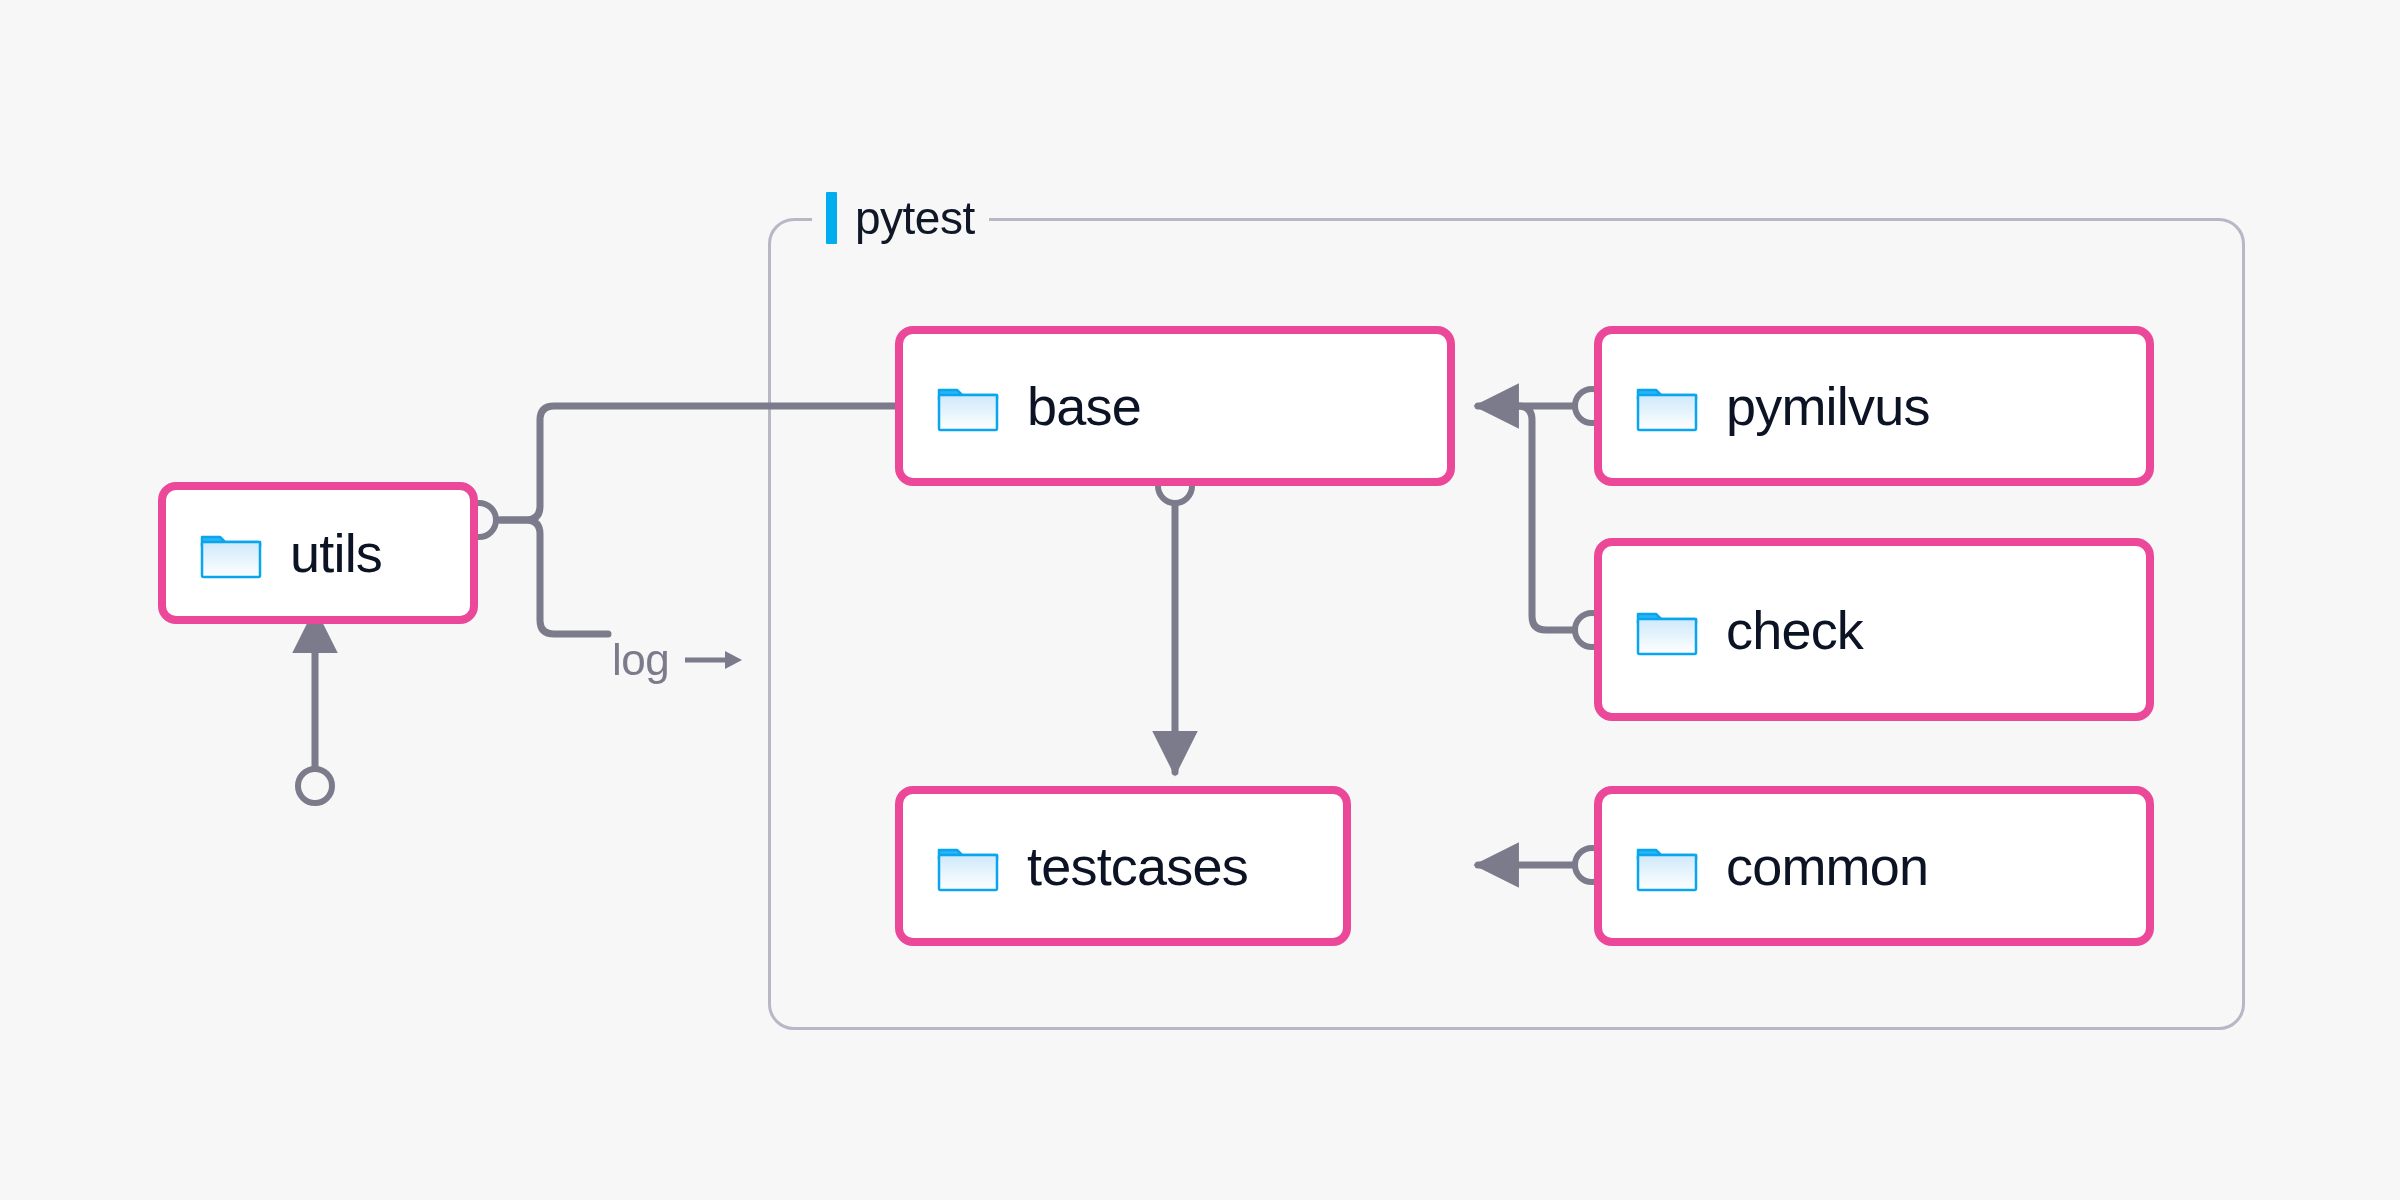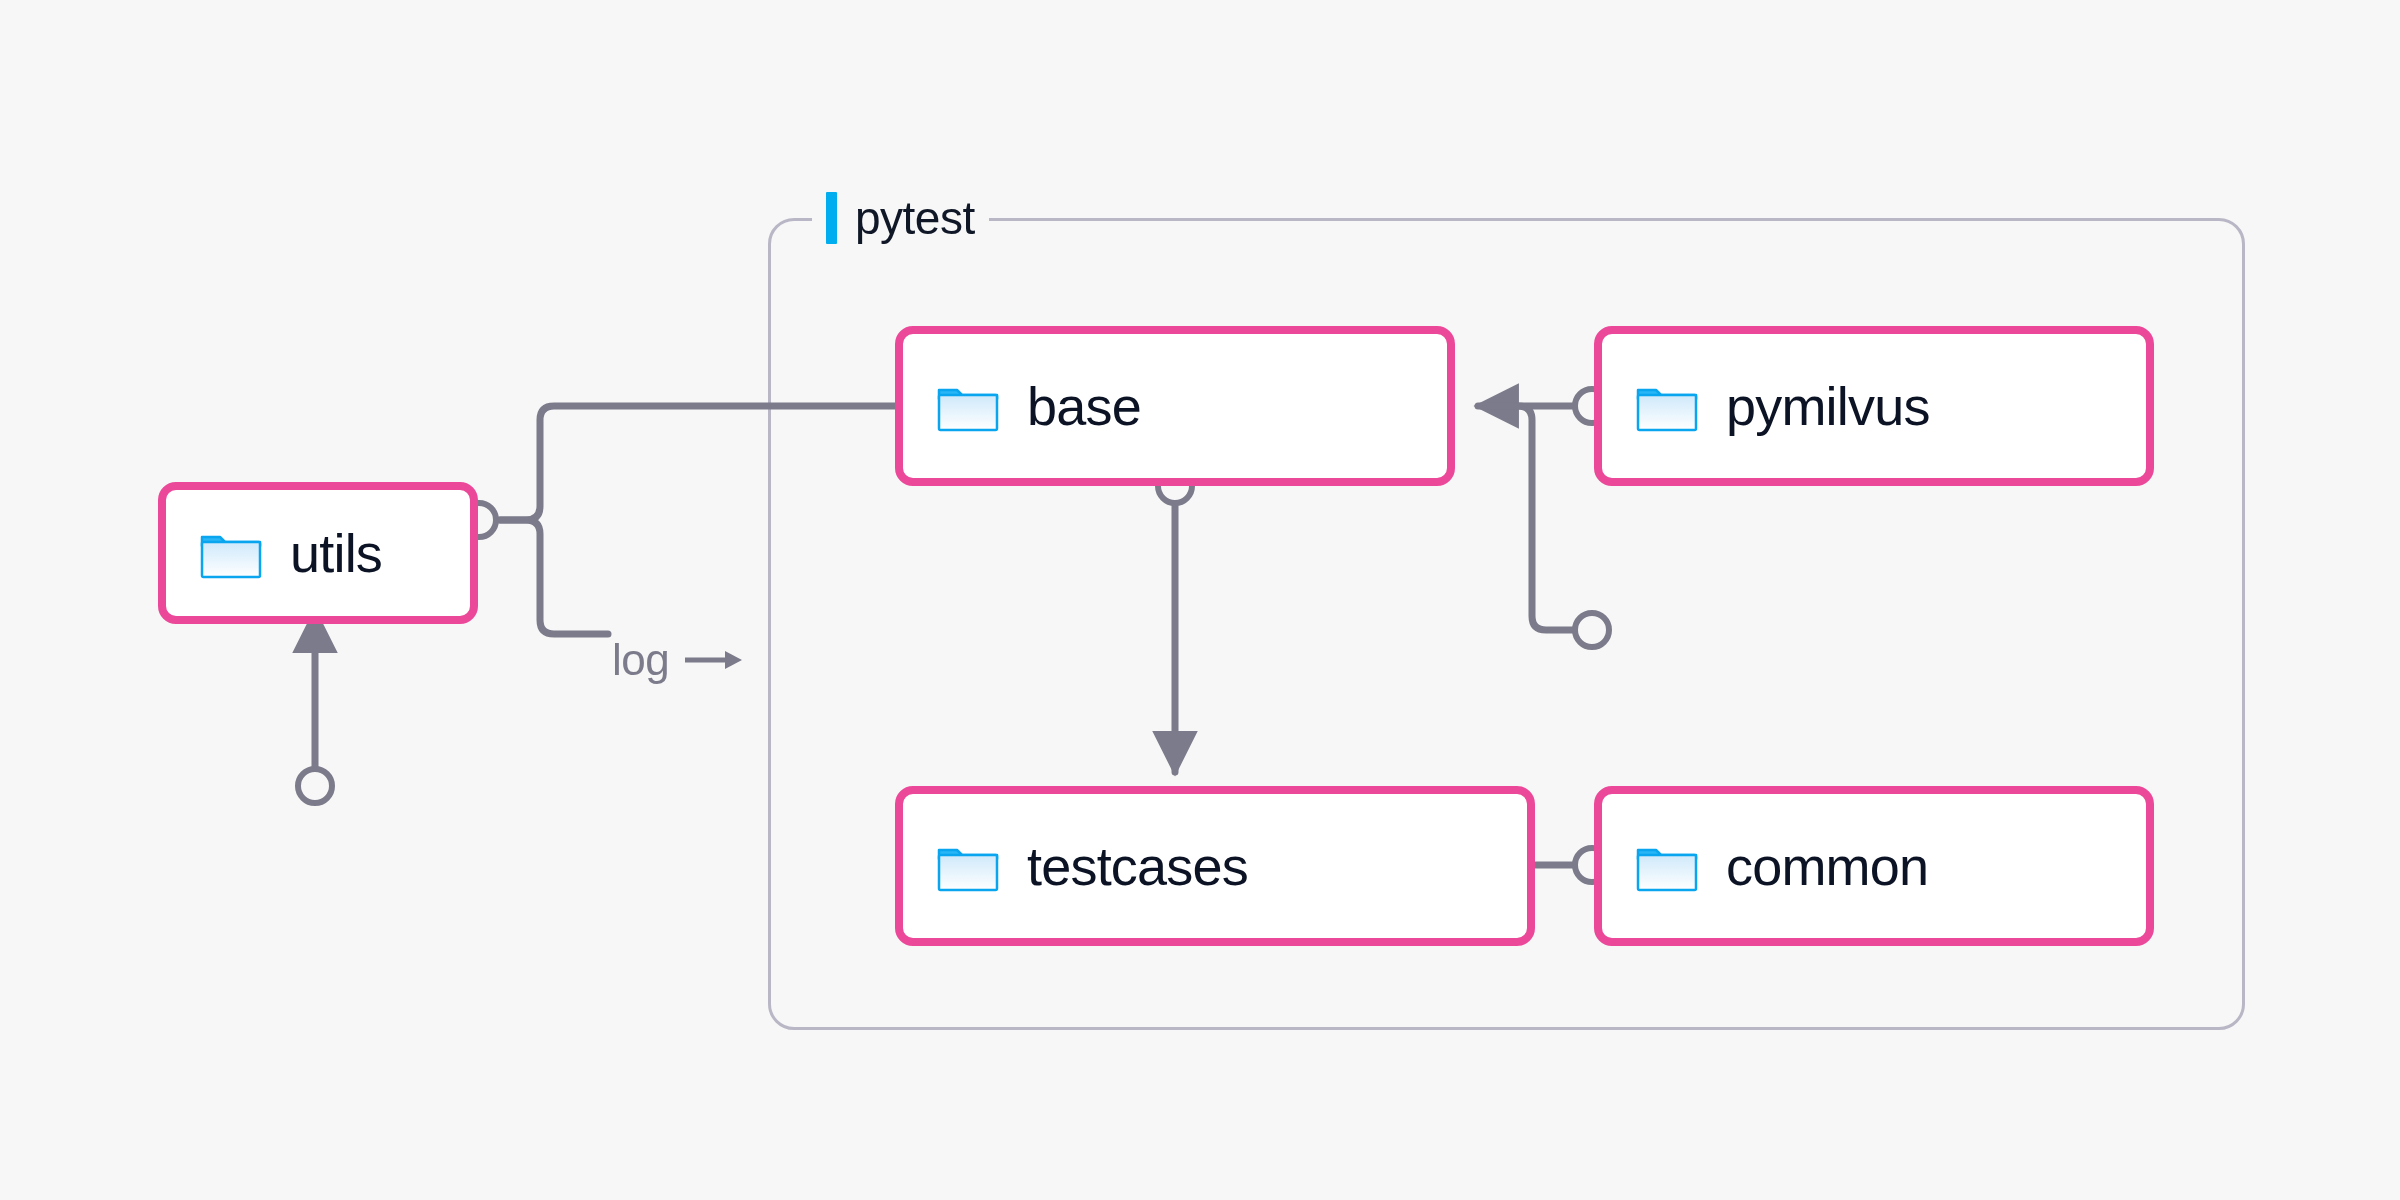--- a/index.html
+++ b/index.html
@@ -148,36 +148,43 @@
 
 
   <div class="node" style="left:895px; top:326px; width:560px; height:160px;">
     <svg class="folder-icon" viewBox="0 0 62 52">
       <path d="M2 10 h18 l5 5 h35 v4 H2 Z" fill="#29b6f6" stroke="#0aa5ef" stroke-width="2.5" stroke-linejoin="round"></path>
       <rect x="2" y="15" width="58" height="35" rx="1.5" fill="url(#folderGrad)" stroke="#0aa5ef" stroke-width="2.5"></rect>
     </svg>
     <span class="node-label">base</span>
   </div>
 
-  <div class="node" style="left:895px; top:786px; width:640px; height:160px;">
+  <div class="node" style="left:895px; top:786px; width:456px; height:160px;">
     <svg class="folder-icon" viewBox="0 0 62 52">
       <path d="M2 10 h18 l5 5 h35 v4 H2 Z" fill="#29b6f6" stroke="#0aa5ef" stroke-width="2.5" stroke-linejoin="round"></path>
       <rect x="2" y="15" width="58" height="35" rx="1.5" fill="url(#folderGrad)" stroke="#0aa5ef" stroke-width="2.5"></rect>
     </svg>
     <span class="node-label">testcases</span>
   </div>
 
   <div class="node" style="left:1594px; top:326px; width:560px; height:160px;">
     <svg class="folder-icon" viewBox="0 0 62 52">
       <path d="M2 10 h18 l5 5 h35 v4 H2 Z" fill="#29b6f6" stroke="#0aa5ef" stroke-width="2.5" stroke-linejoin="round"></path>
       <rect x="2" y="15" width="58" height="35" rx="1.5" fill="url(#folderGrad)" stroke="#0aa5ef" stroke-width="2.5"></rect>
     </svg>
     <span class="node-label">pymilvus</span>
   </div>
 
+  <div class="node" style="left:1594px; top:538px; width:560px; height:183px;">
+    <svg class="folder-icon" viewBox="0 0 62 52">
+      <path d="M2 10 h18 l5 5 h35 v4 H2 Z" fill="#29b6f6" stroke="#0aa5ef" stroke-width="2.5" stroke-linejoin="round"></path>
+      <rect x="2" y="15" width="58" height="35" rx="1.5" fill="url(#folderGrad)" stroke="#0aa5ef" stroke-width="2.5"></rect>
+    </svg>
+    <span class="node-label">check</span>
+  </div>
 
   <div class="node" style="left:1594px; top:786px; width:560px; height:160px;">
     <svg class="folder-icon" viewBox="0 0 62 52">
       <path d="M2 10 h18 l5 5 h35 v4 H2 Z" fill="#29b6f6" stroke="#0aa5ef" stroke-width="2.5" stroke-linejoin="round"></path>
       <rect x="2" y="15" width="58" height="35" rx="1.5" fill="url(#folderGrad)" stroke="#0aa5ef" stroke-width="2.5"></rect>
     </svg>
     <span class="node-label">common</span>
   </div>
 
 </div>

